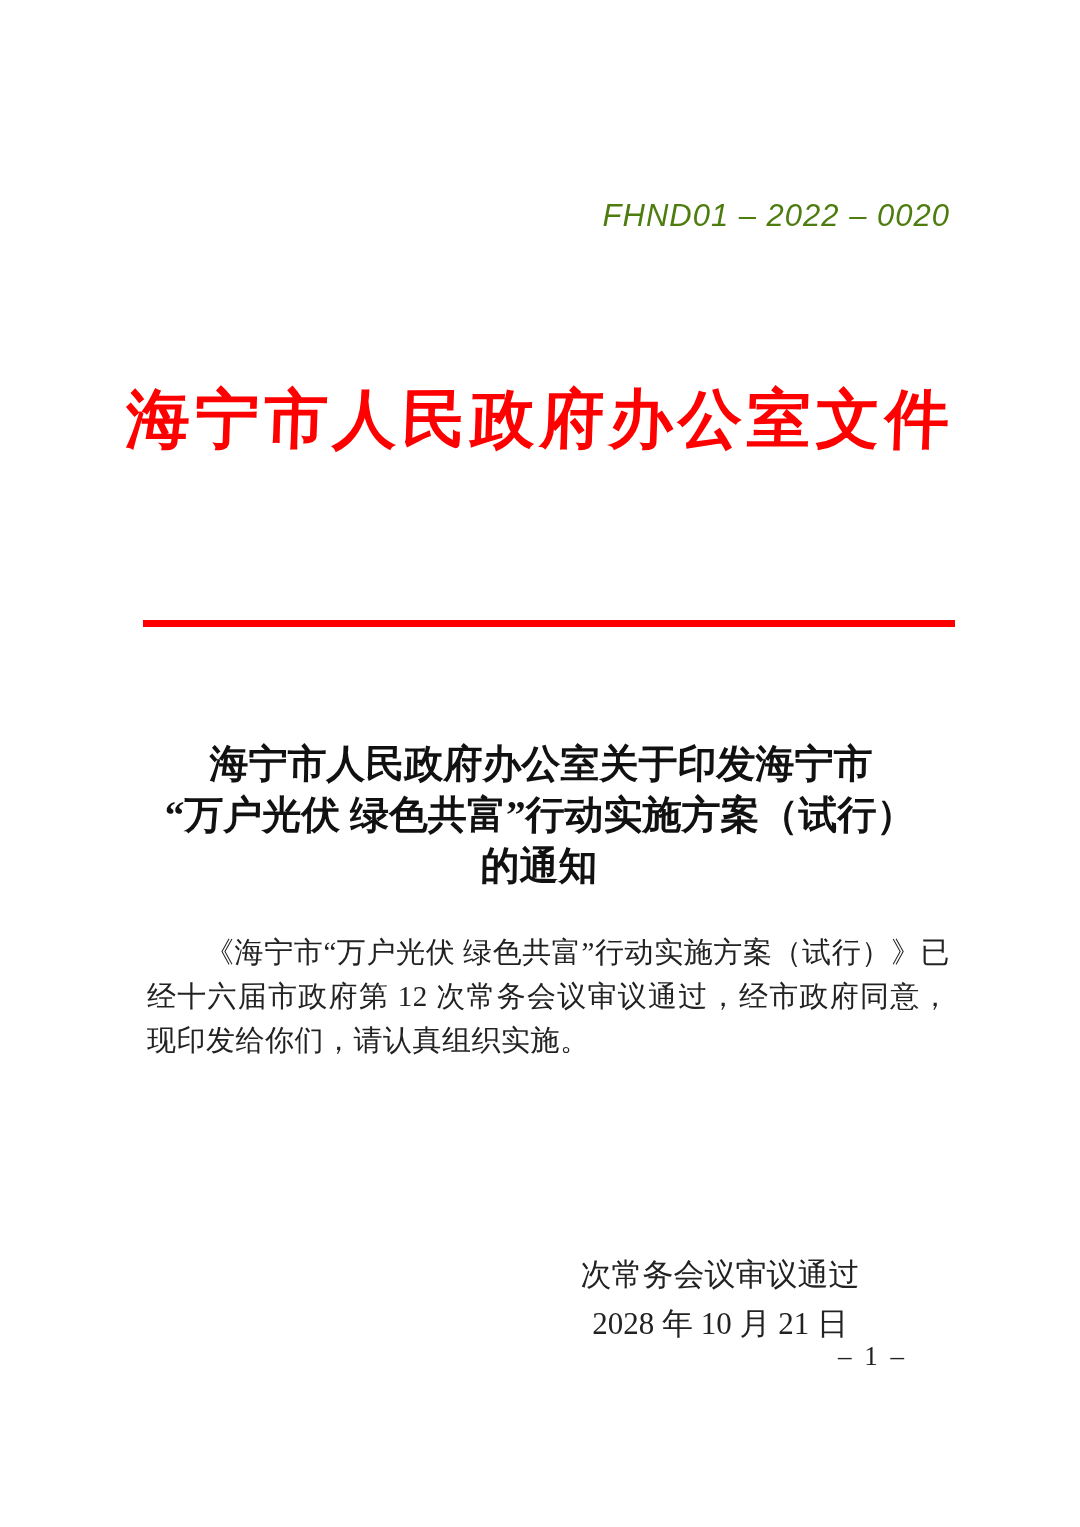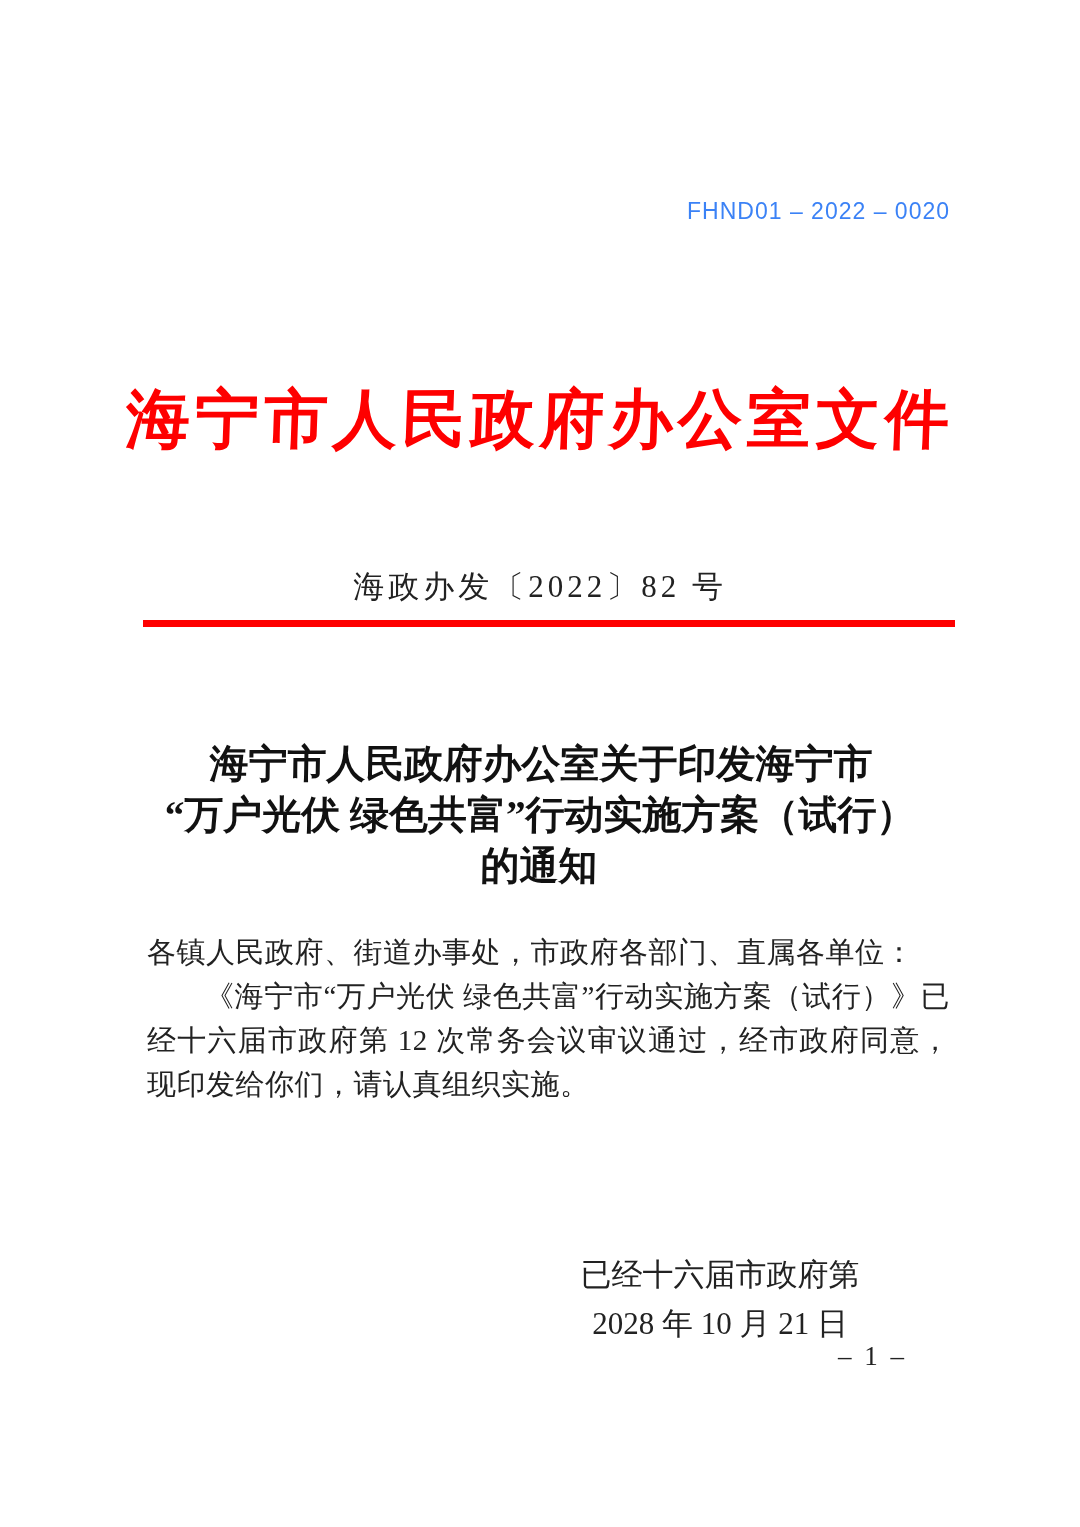--- a/index.html
+++ b/index.html
@@ -15,25 +15,26 @@
     background: #ffffff;
     font-family: "Liberation Serif", serif;
     color: #1a1a1a;
     overflow: hidden;
   }
   .doc-code {
     position: absolute;
     top: 198px;
     right: 130px;
     font-family: "Liberation Sans", sans-serif;
-    font-size: 23px;
+    font-size: 31px;
     font-weight: 500;
     letter-spacing: 1px;
-    color: #3b82f6;
+    color: #4d7c0f;
     white-space: nowrap;
+    font-style: italic;
   }
   .banner-title {
     position: absolute;
     top: 376px;
     left: 0;
     width: 100%;
     text-align: center;
     color: #fe0000;
     font-size: 64px;
     font-weight: bold;
@@ -115,35 +116,33 @@
 </style>
 </head>
 <body>
 
 <div class="page">
 
   <div class="doc-code">FHND01 – 2022 – 0020</div>
 
   <div class="banner-title">海宁市人民政府办公室文件</div>
 
-  <div class="doc-number">海政办发〔2022〕82 号</div>
 
   <div class="red-line"></div>
 
   <div class="notice-title">
     <div>海宁市人民政府办公室关于印发海宁市</div>
     <div>“万户光伏 绿色共富”行动实施方案（试行）</div>
     <div>的通知</div>
   </div>
 
   <div class="body-text">
-    <p>各镇人民政府、街道办事处，市政府各部门、直属各单位：</p>
     <p class="indent">《海宁市“万户光伏 绿色共富”行动实施方案（试行）》已经十六届市政府第 12 次常务会议审议通过，经市政府同意，现印发给你们，请认真组织实施。</p>
   </div>
 
   <div class="signature-block">
-    <div class="sig-line">已经十六届市政府第</div>
+    <div class="sig-line">次常务会议审议通过</div>
     <div class="sig-line">2028 年 10 月 21 日</div>
   </div>
 
   <div class="page-number">– 1 –</div>
 
 </div>
 
 </body></html>

